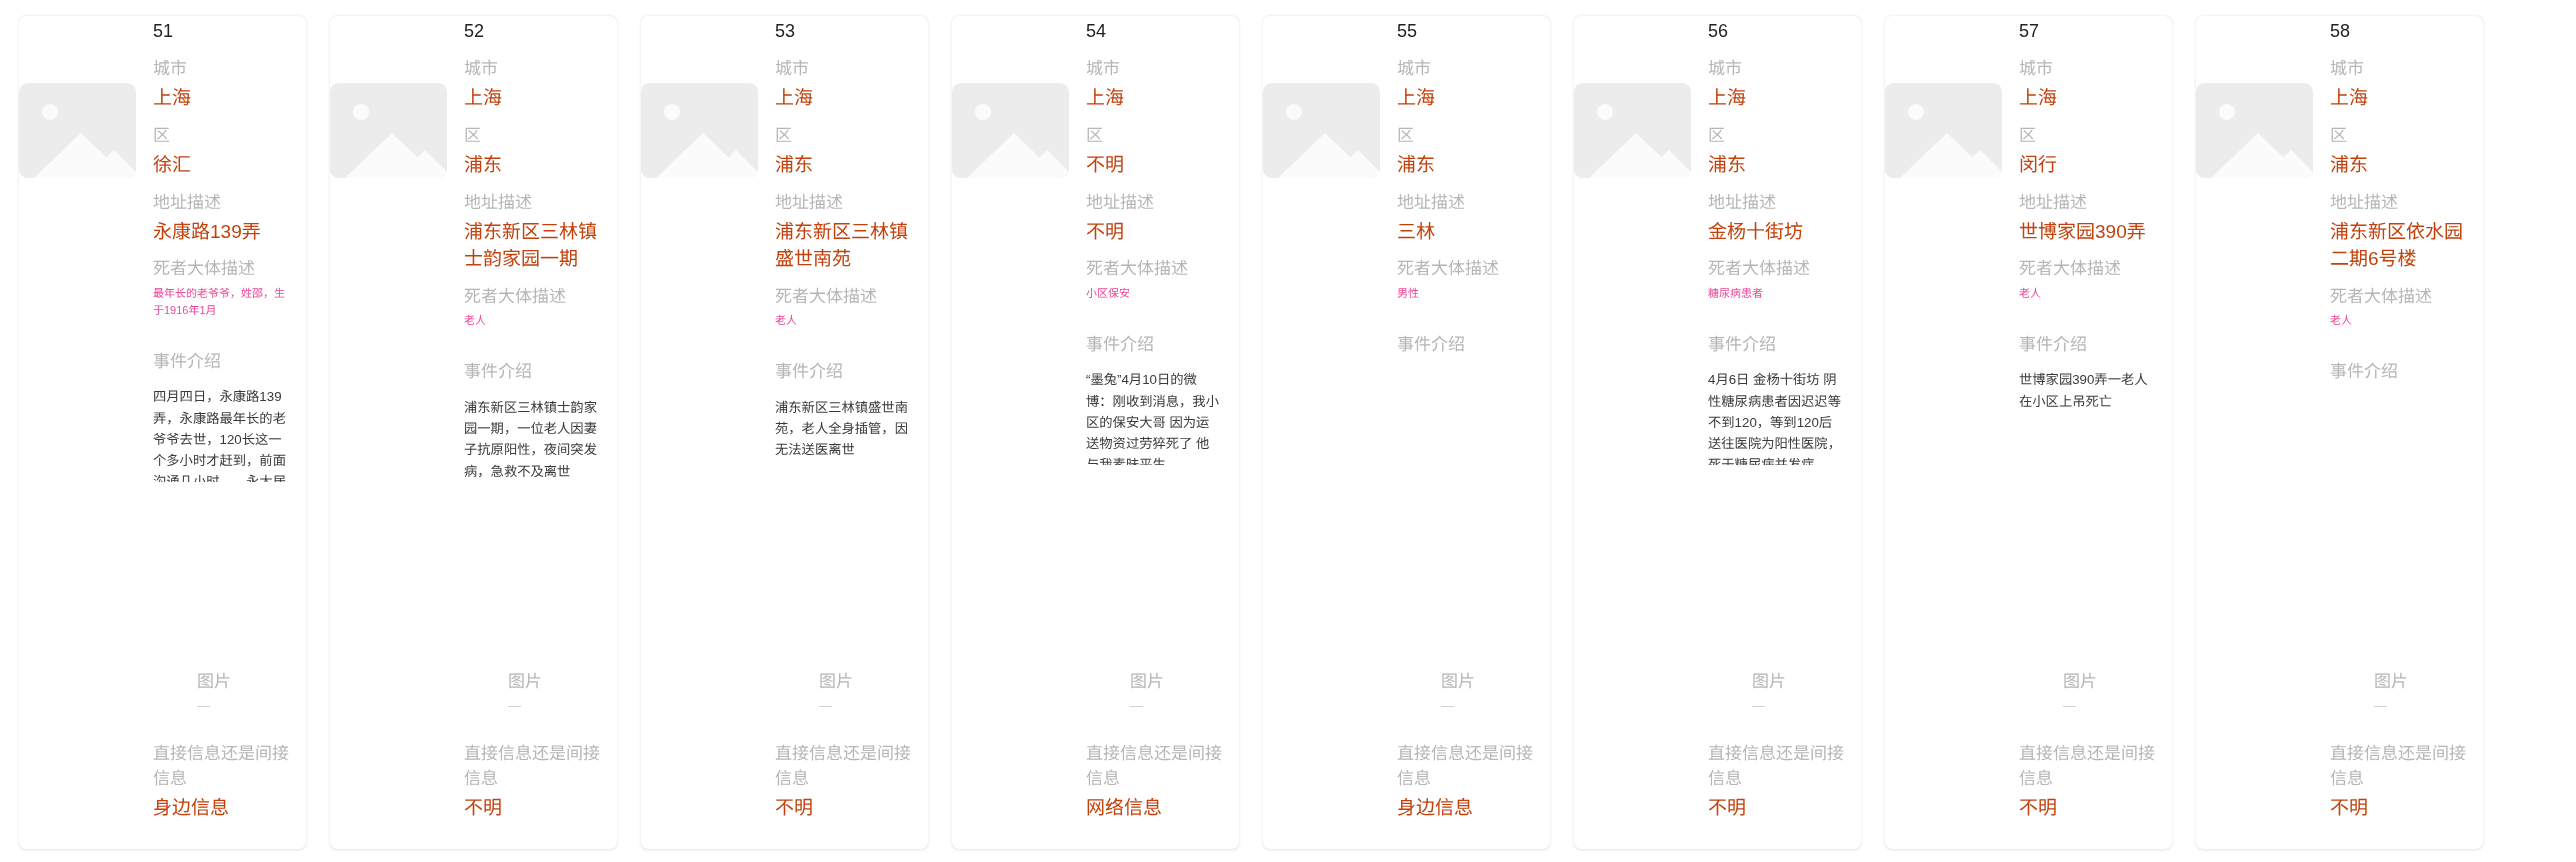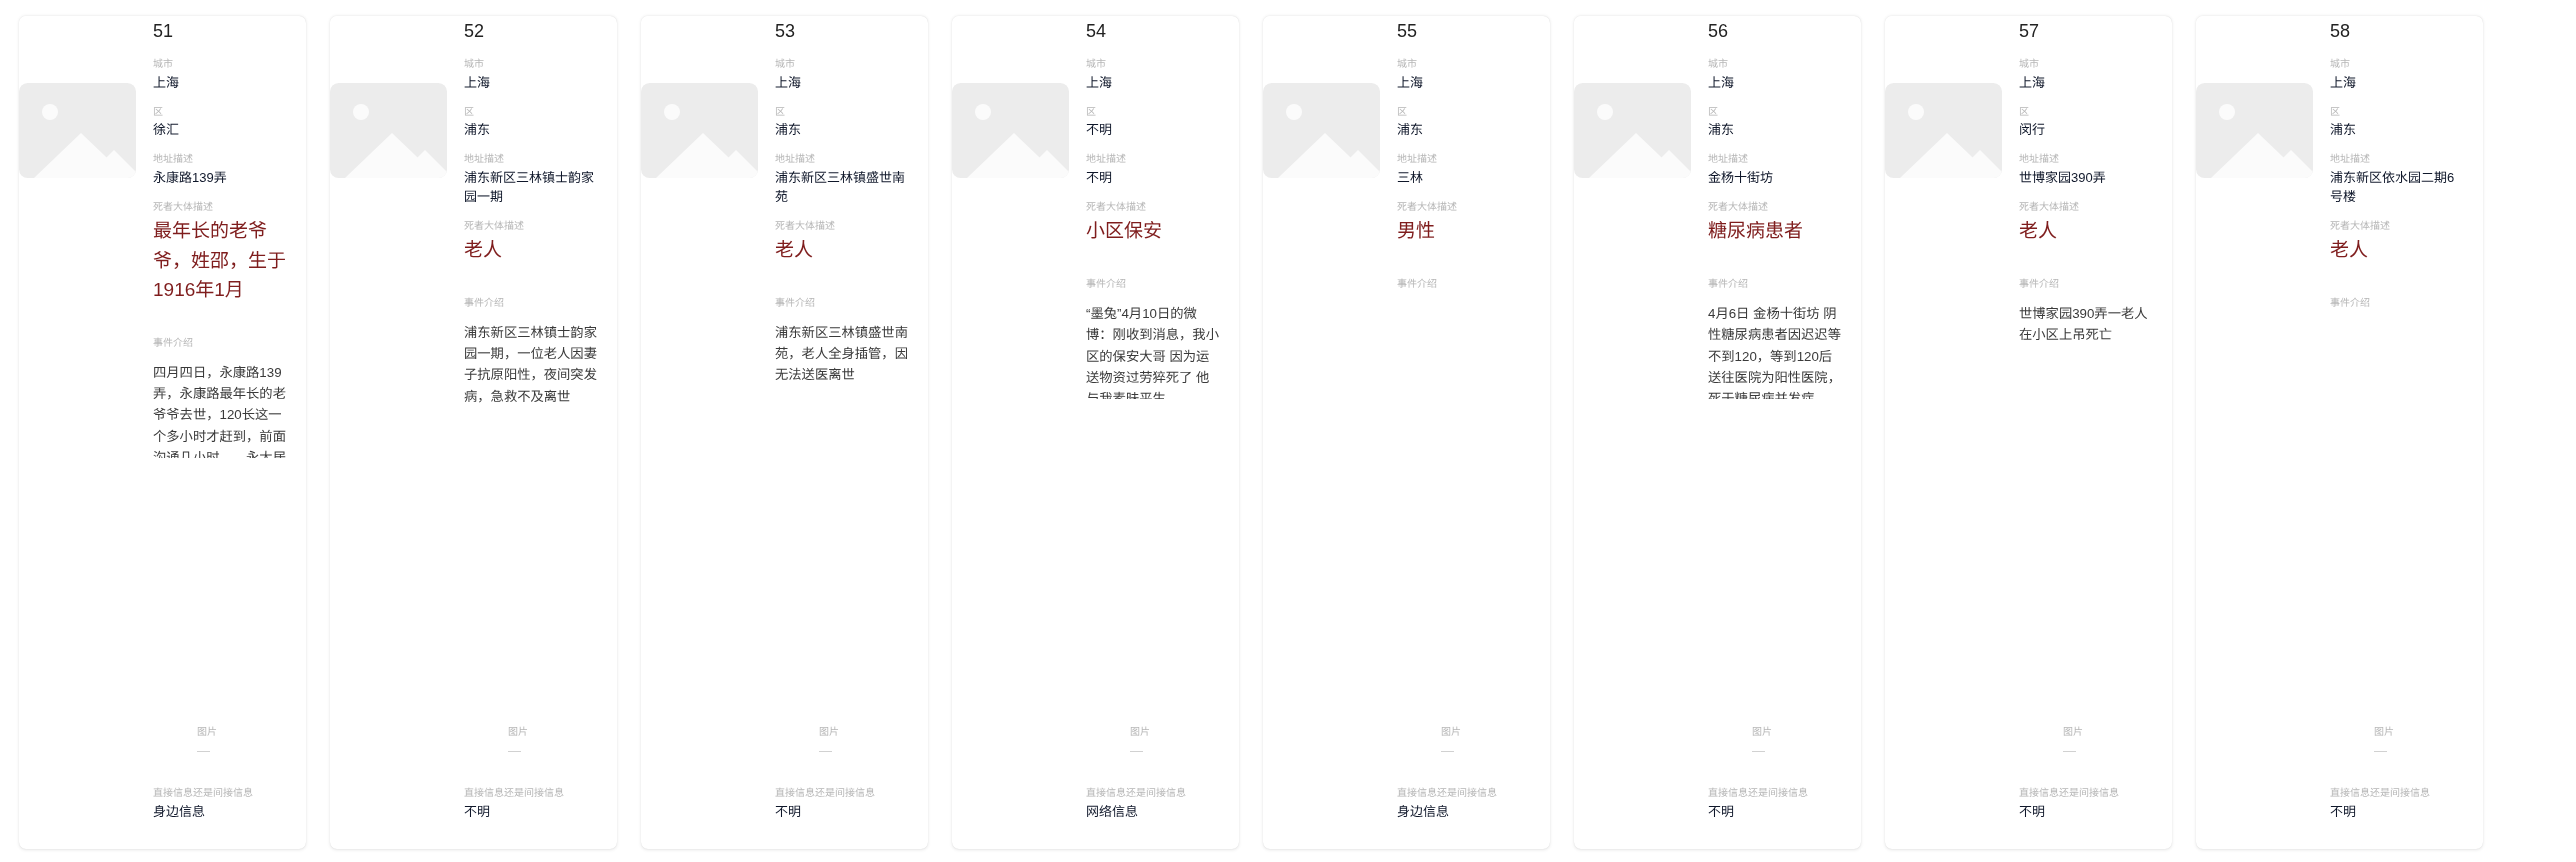--- a/index.html
+++ b/index.html
@@ -80,35 +80,35 @@
   }
   .card-id {
     font-size: 18px;
     color: #222222;
     font-weight: 400;
     margin: 5.2px 0 13.7px 0;
     line-height: 1.2;
   }
   .field { margin-bottom: 11.2px; }
   .field-label {
-    font-size: 10px;
+    font-size: 17px;
     color: #b6b6b6;
     line-height: 1.5;
     margin-bottom: 2.6px;
   }
   .field-value {
-    font-size: 13px;
-    color: #0f172a;
+    font-size: 19px;
+    color: #c2410c;
     line-height: 1.45;
     word-break: break-all;
   }
   .field-value.small {
-    font-size: 19px;
+    font-size: 11px;
     line-height: 1.55;
-    color: #7f1d1d;
+    color: #ec4899;
   }
   .field-desc {
     margin-top: 19px;
   }
   .field-desc .field-value {
     font-size: 13.3px;
     line-height: 1.6;
     color: #3a3a3a;
     max-height: 96px;
     overflow: hidden;

